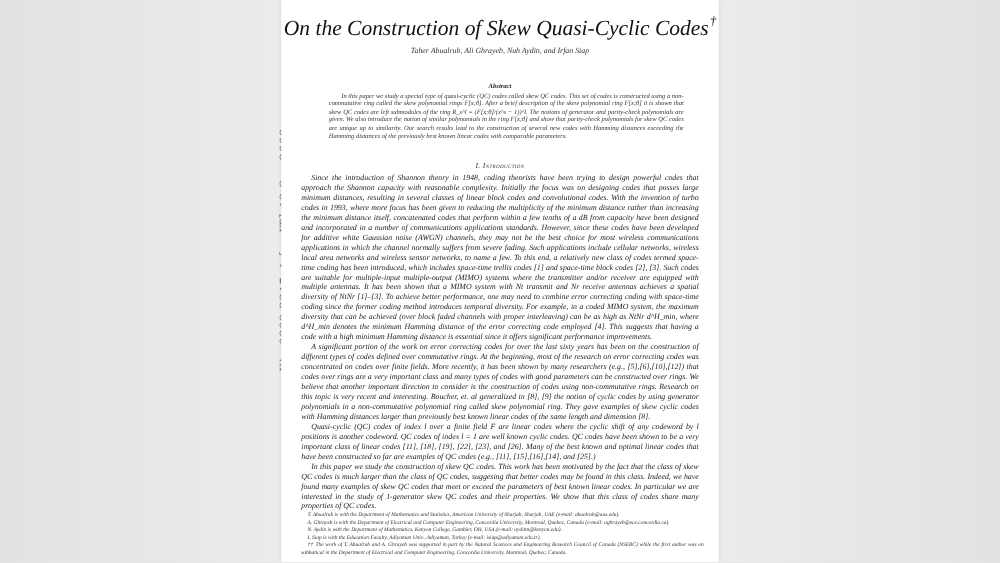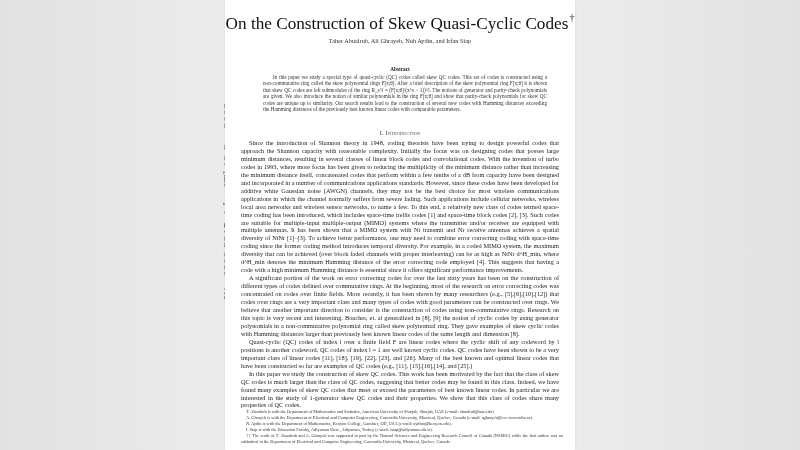--- a/index.html
+++ b/index.html
@@ -9,20 +9,21 @@
       height: 450px;
       overflow: hidden;
       background: #e6e6e6;
       font-family: "Liberation Serif", "DejaVu Serif", serif;
     }
     .viewer {
       position: relative;
       width: 800px;
       height: 450px;
       background: linear-gradient(to right, #e2e2e2 0px, #ececec 225px, #ececec 575px, #e2e2e2 800px);
+      font-style: italic;
     }
     .page {
       position: absolute;
       left: 225px;
       top: 0;
       width: 350px;
       height: 450px;
       background: #ffffff;
       box-shadow: 0 0 3px rgba(0,0,0,0.08);
       overflow: hidden;

